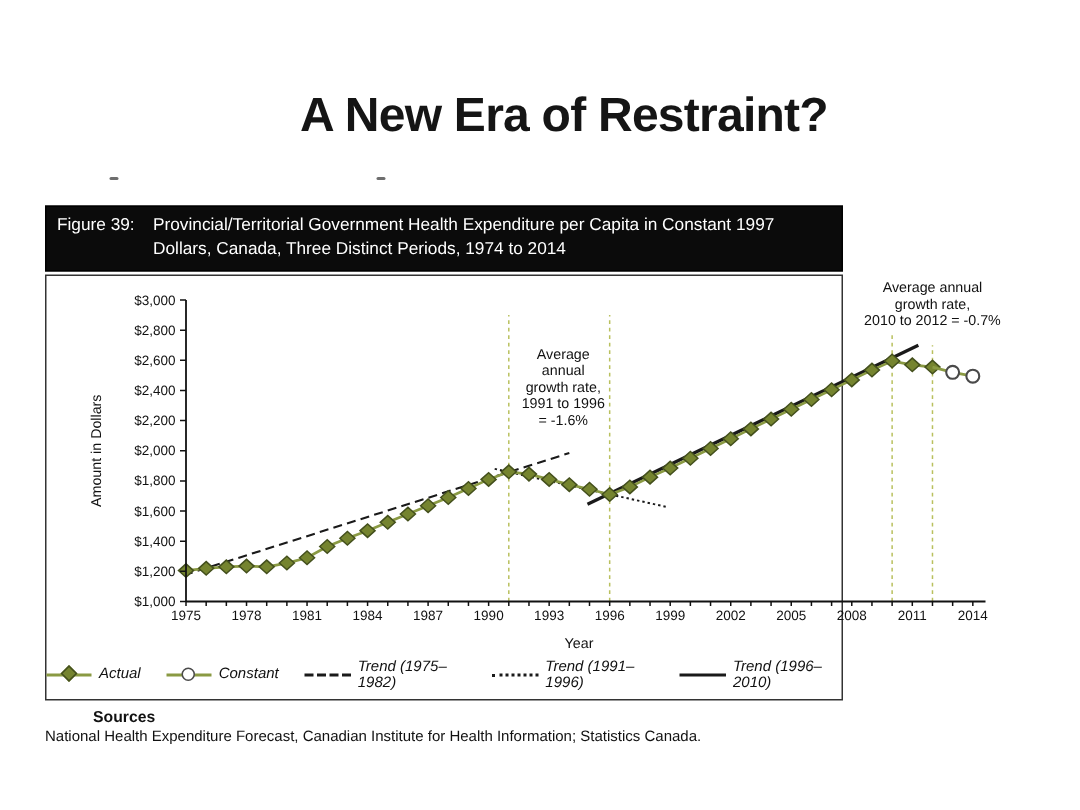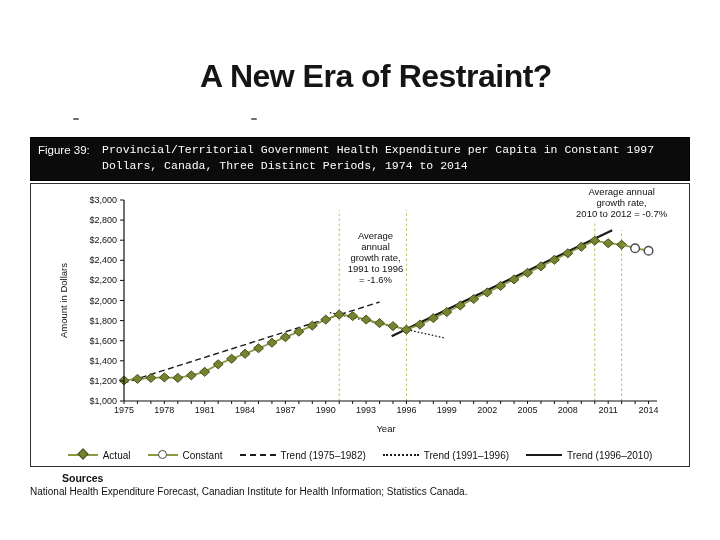--- a/index.html
+++ b/index.html
@@ -3,31 +3,31 @@
 <meta charset="utf-8">
 <style>
   html,body{margin:0;padding:0;background:#fff;}
   .slide{position:relative;width:720px;height:540px;background:#fff;overflow:hidden;
          font-family:"Liberation Sans",sans-serif;color:#111;}
   .slide-title{position:absolute;top:42px;left:0;width:720px;margin:16px;text-align:center;
          font-size:32px;font-weight:600;color:#151515;letter-spacing:-0.5px;}
   .remnant{position:absolute;height:2px;background:#555;border-radius:1px;opacity:.85;}
   .r1{left:73px;top:118px;width:6px;}
   .r2{left:251px;top:118px;width:6px;}
-  .figure{position:absolute;left:30px;top:137px;width:660px;}
+  .figure{position:absolute;left:30px;top:137px;width:532px;}
   .fig-header{display:flex;background:#0b0b0b;color:#fff;border:1px solid #000;
          padding:4px 6px 5px 7px;font-size:11.5px;line-height:1.42;box-sizing:border-box;}
   .fig-label{flex:0 0 64px;}
-  .fig-titlelines{flex:1;font-family:Liberation Mono, monospace;}
+  .fig-titlelines{flex:1;}
   .chart-box{margin-top:2px;border:1px solid #333;height:284px;position:relative;
          background:#fff;box-sizing:border-box;}
   #chart-svg{display:block;}
   svg text{font-family:"Liberation Sans",sans-serif;fill:#111;}
   .legend{position:absolute;left:0;right:0;bottom:5px;display:flex;justify-content:center;
-         align-items:center;gap:17px;font-size:10px;color:#111;}
+         align-items:center;gap:17px;font-size:10px;color:#111;font-style:italic;}
   .lg-item{display:flex;align-items:center;gap:5px;}
   .lg-mark{position:relative;width:30px;height:10px;}
   .lg-mark .line{position:absolute;left:0;right:0;top:4px;border-top:2px solid #8a9a43;}
   .lg-mark .diamond{position:absolute;left:11px;top:0;width:8px;height:8px;background:#75842f;
          border:1px solid #44501d;transform:rotate(45deg);box-sizing:border-box;}
   .lg-mark .circle{position:absolute;left:10px;top:0;width:9px;height:9px;background:#fff;
          border:1.4px solid #4a4a4a;border-radius:50%;box-sizing:border-box;}
   .lg-mark.dashed{width:36px;} .lg-mark.dashed .line{border-top:2px dashed #1a1a1a;}
   .lg-mark.dotted{width:36px;} .lg-mark.dotted .line{border-top:2px dotted #1a1a1a;}
   .lg-mark.solid{width:36px;}  .lg-mark.solid .line{border-top:2.4px solid #1a1a1a;}

